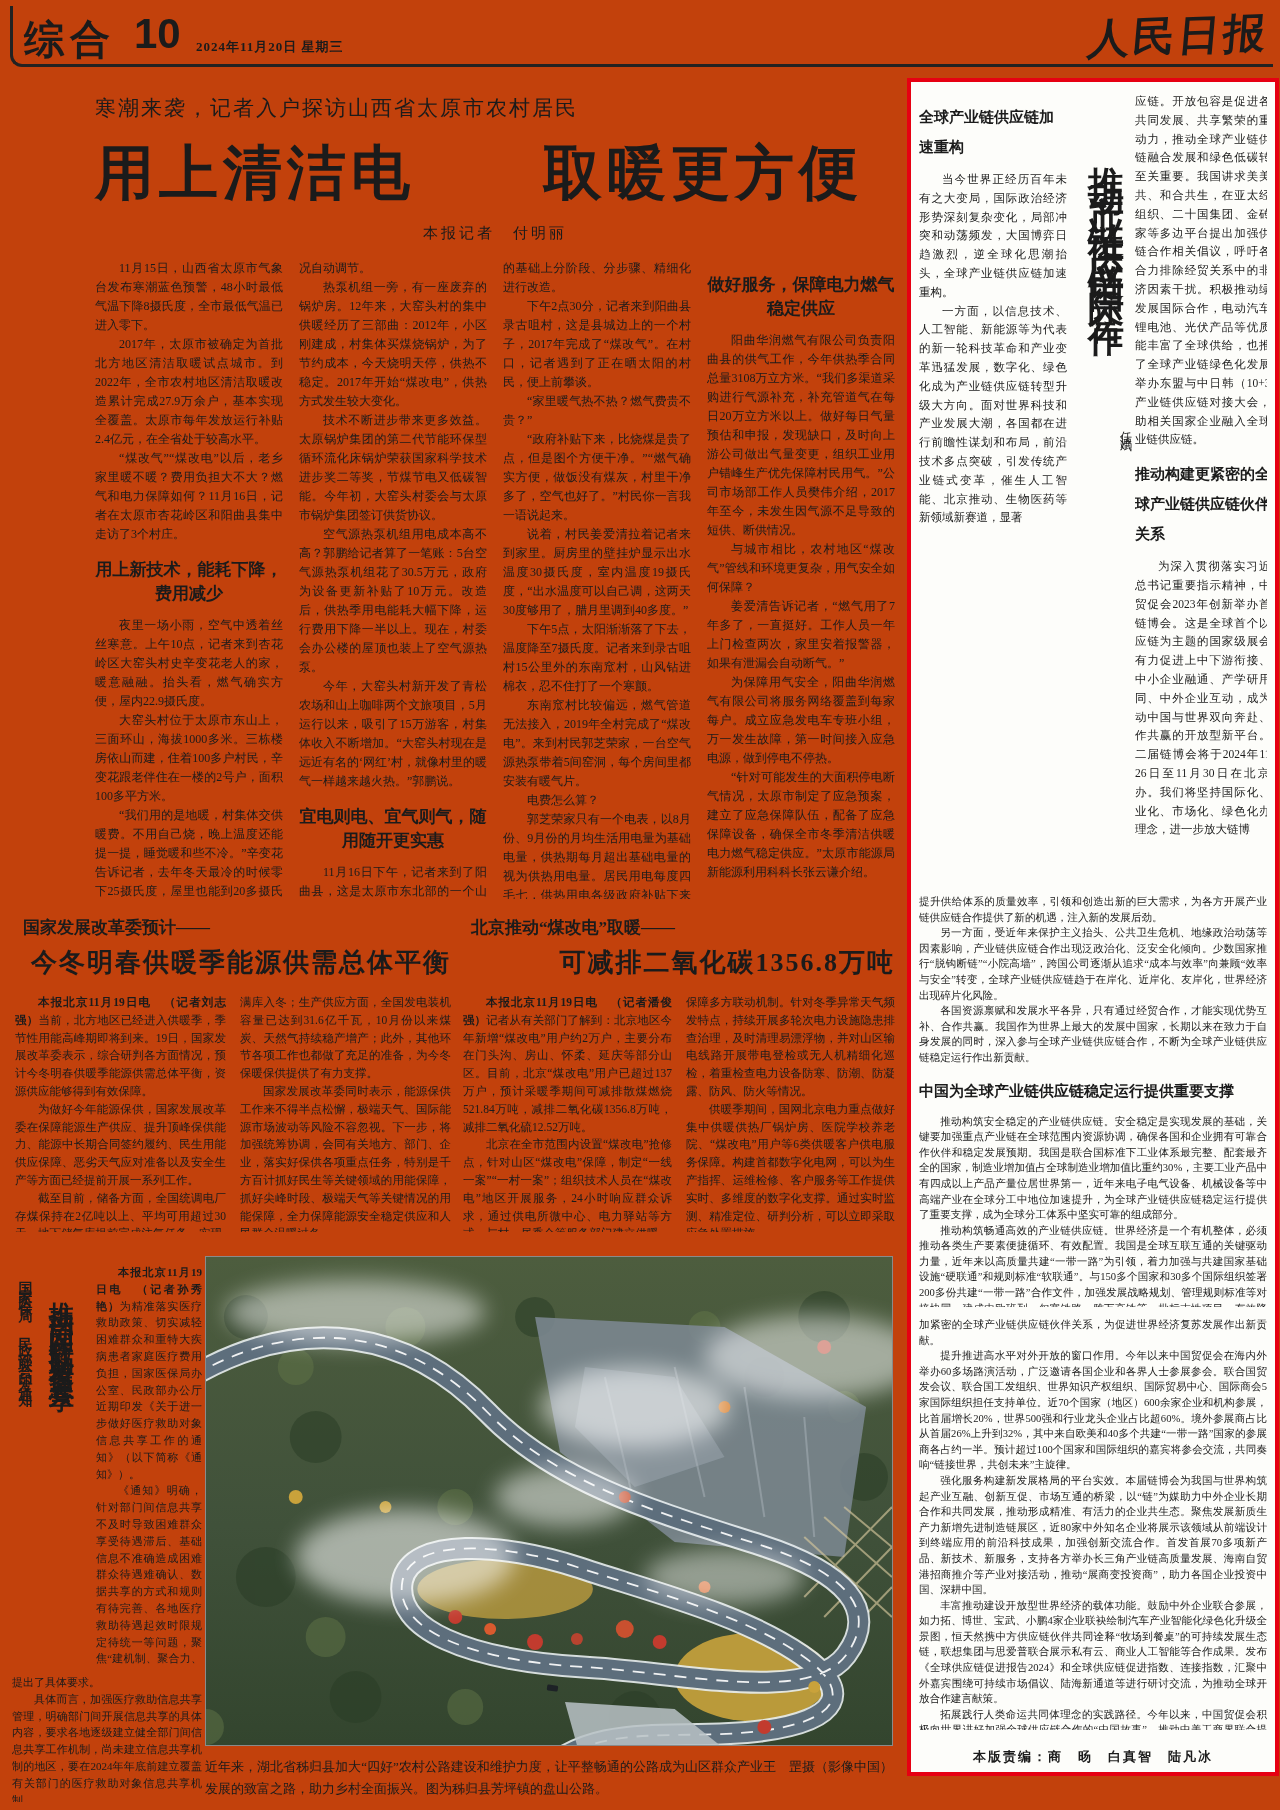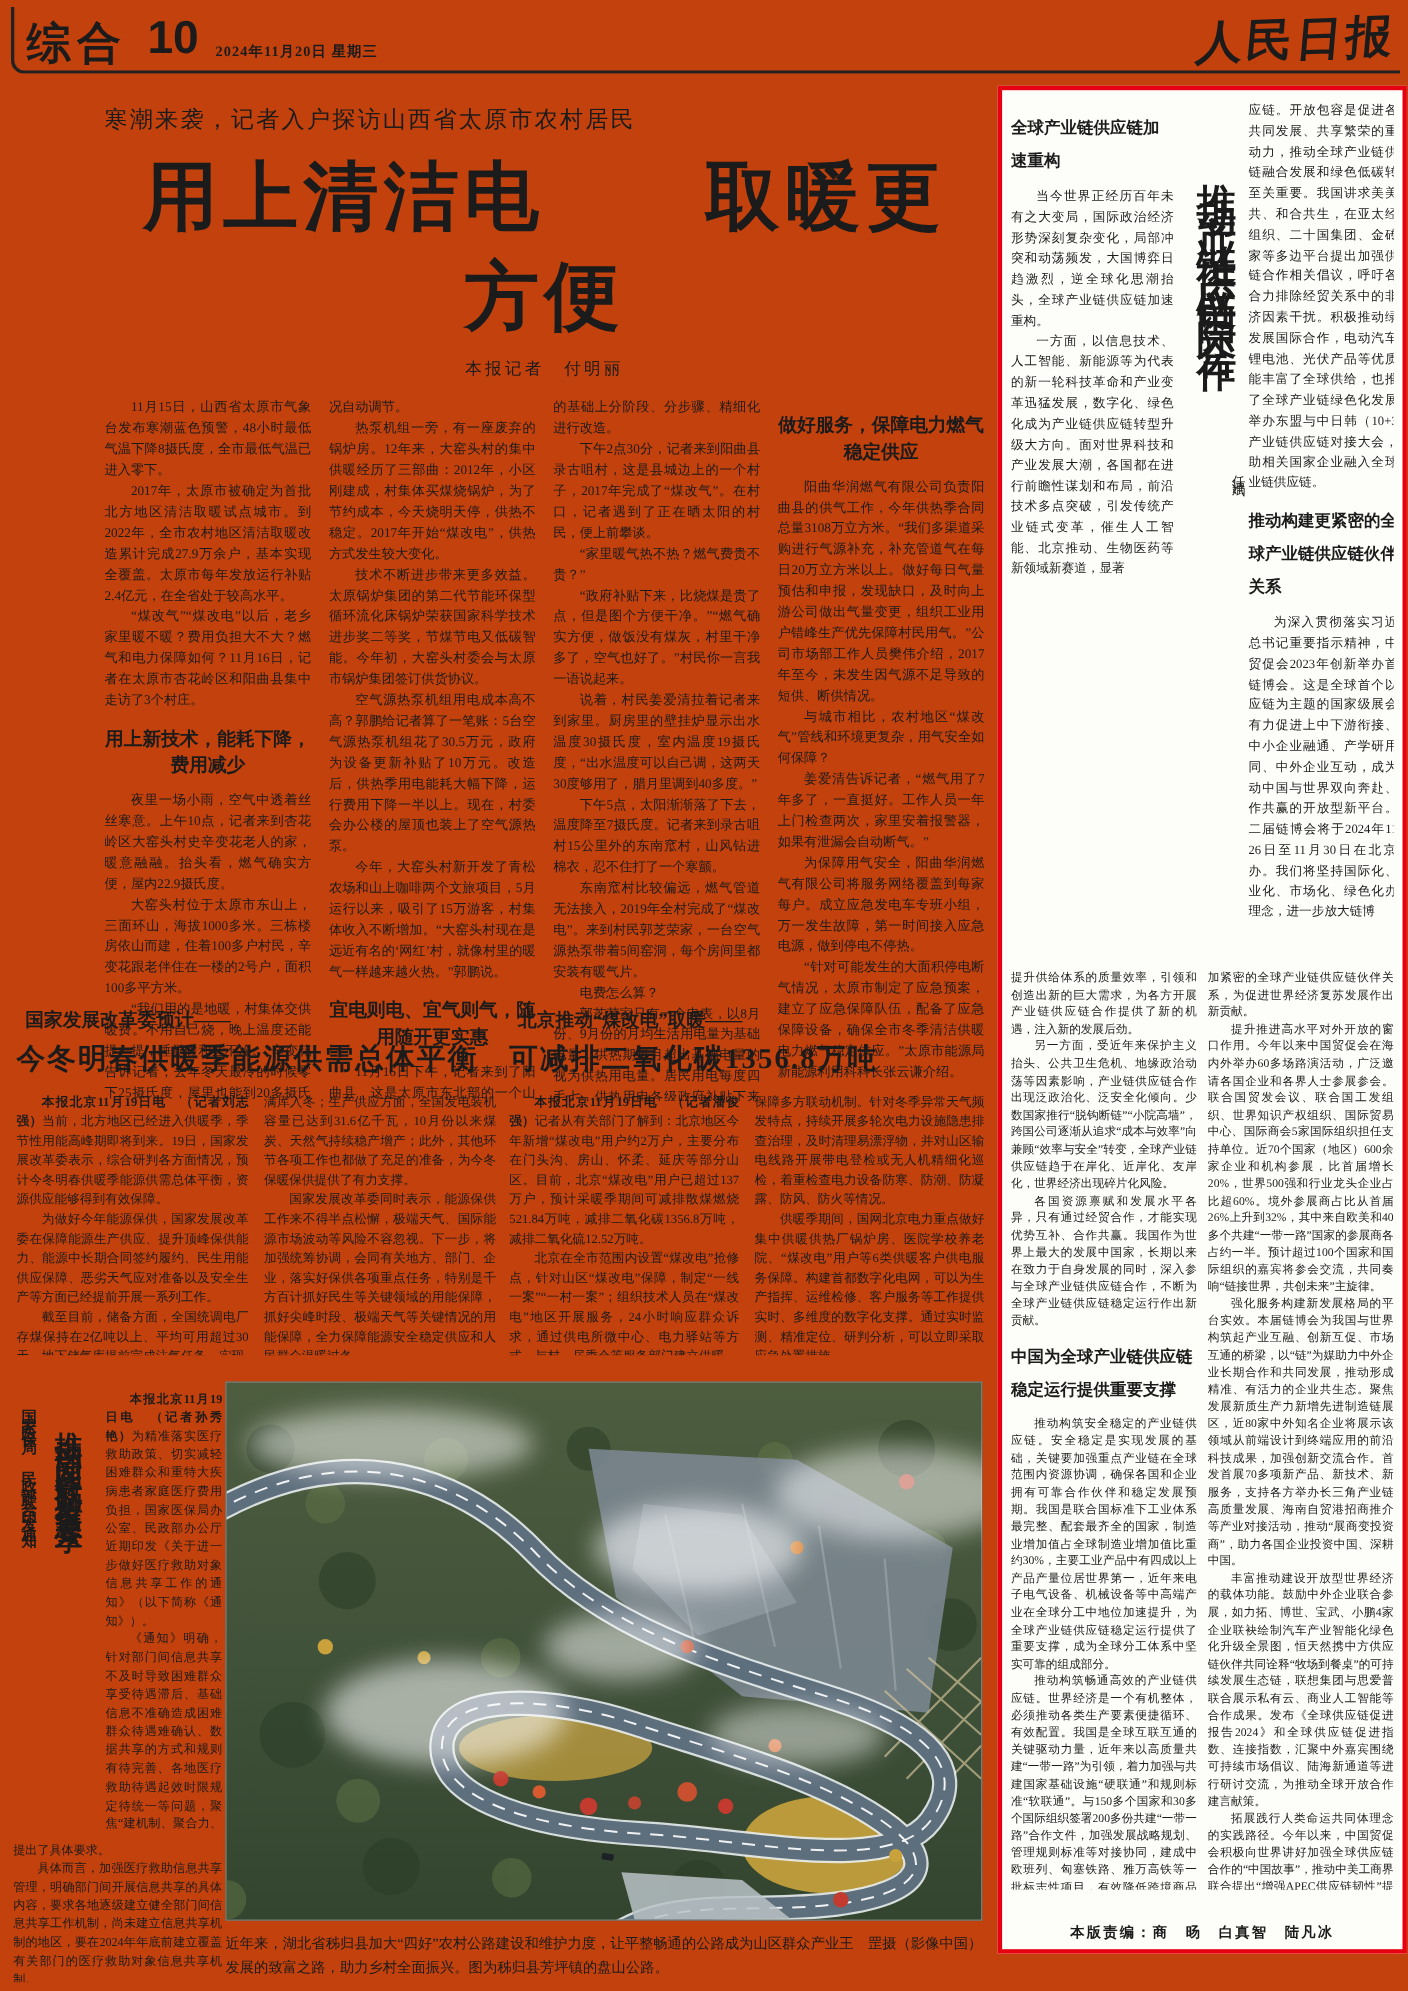--- a/index.html
+++ b/index.html
@@ -19,33 +19,33 @@
 
   
   .para{text-indent:2em;}
   .t-cont{text-indent:0;}
   .t-h{font-family:"Liberation Sans",sans-serif;font-weight:700;text-indent:0;text-align:center;}
   .pb{font-weight:700;}
 
   
   .main{position:absolute;left:95px;top:80px;width:800px;height:825px;}
   .main .kicker{text-align:left;font-size:21px;font-weight:400;letter-spacing:2px;margin-top:14px;}
-  .main .headline{text-align:center;font-size:68px;font-weight:900;margin:12px 0 10px;
+  .main .headline{font-size:59px;font-weight:900;margin:12px 0 10px;
                   font-family:"Liberation Sans",sans-serif;letter-spacing:5px;}
   .main .byline{text-align:center;font-size:15px;margin-bottom:16px;letter-spacing:3px;}
   .cols4{display:flex;gap:16px;height:640px;overflow:hidden;}
   .cols4 .col{flex:1;font-size:12px;line-height:19px;text-align:justify;overflow:hidden;}
   .main .t-h{font-size:17px;line-height:24px;margin:14px 0 10px;}
 
   
   .mid{position:absolute;top:912px;height:330px;}
   .mid-left{left:15px;width:436px;}
   .mid-right{left:463px;width:432px;}
   .mid .kicker2{font-size:17px;font-weight:700;margin:4px 0 2px;padding-left:8px;}
-  .mid .headline2{font-size:26px;font-weight:700;text-align:left;letter-spacing:2px;margin:6px 0 14px;}
+  .mid .headline2{font-size:26px;font-weight:700;text-align:right;letter-spacing:2px;margin:6px 0 14px;}
   .cols2{display:flex;gap:14px;height:238px;overflow:hidden;}
   .cols2 .col{flex:1;font-size:11.5px;line-height:17.8px;text-align:justify;overflow:hidden;}
 
   
   .medical{position:absolute;left:12px;top:1256px;width:190px;height:548px;}
   .vkicker{position:absolute;left:4px;top:14px;height:340px;writing-mode:vertical-rl;
            font-size:14px;font-weight:700;letter-spacing:7px;}
   .vheadline{position:absolute;left:34px;top:26px;height:440px;writing-mode:vertical-rl;
              font-size:25px;font-weight:900;font-family:"Liberation Sans",sans-serif;letter-spacing:6px;}
   .mcol1{position:absolute;left:84px;top:8px;width:106px;height:402px;
@@ -64,21 +64,21 @@
   
   .redbox{position:absolute;left:907px;top:78px;width:372px;height:1698px;box-sizing:border-box;
           border:4px solid #e60012;padding:10px 8px 6px;background:#fdfdfa;}
   .rb-top{display:flex;gap:6px;height:790px;overflow:hidden;}
   .rb-col{font-size:11.5px;line-height:18.8px;text-align:justify;overflow:hidden;}
   .rb-top .rb-col{width:148px;flex:0 0 148px;}
   .rb-mid{position:relative;width:56px;flex:0 0 56px;}
   .rb-title{position:absolute;left:8px;top:46px;writing-mode:vertical-rl;font-size:36px;font-weight:900;
             font-family:"Liberation Sans",sans-serif;letter-spacing:14px;}
   .rb-author{position:absolute;left:44px;top:330px;writing-mode:vertical-rl;font-size:12px;letter-spacing:4px;}
-  .rb-bottom{display:flex;gap:10px;height:836px;overflow:hidden;margin-top:0;}
+  .rb-bottom{display:flex;gap:10px;height:836px;overflow:hidden;margin-top:12px;flex-direction:column;}
   .rb-bottom .rb-col{flex:1;font-size:10.6px;line-height:15.6px;}
   .redbox .t-h{font-size:15px;line-height:30px;text-align:left;margin:10px 0 8px;}
   .rb-editors{position:absolute;bottom:6px;left:0;right:0;text-align:center;font-weight:700;
               font-size:13px;font-family:"Liberation Sans",sans-serif;letter-spacing:2px;}
 </style>
 </head>
 <body>
 
 <div class="page">
 

